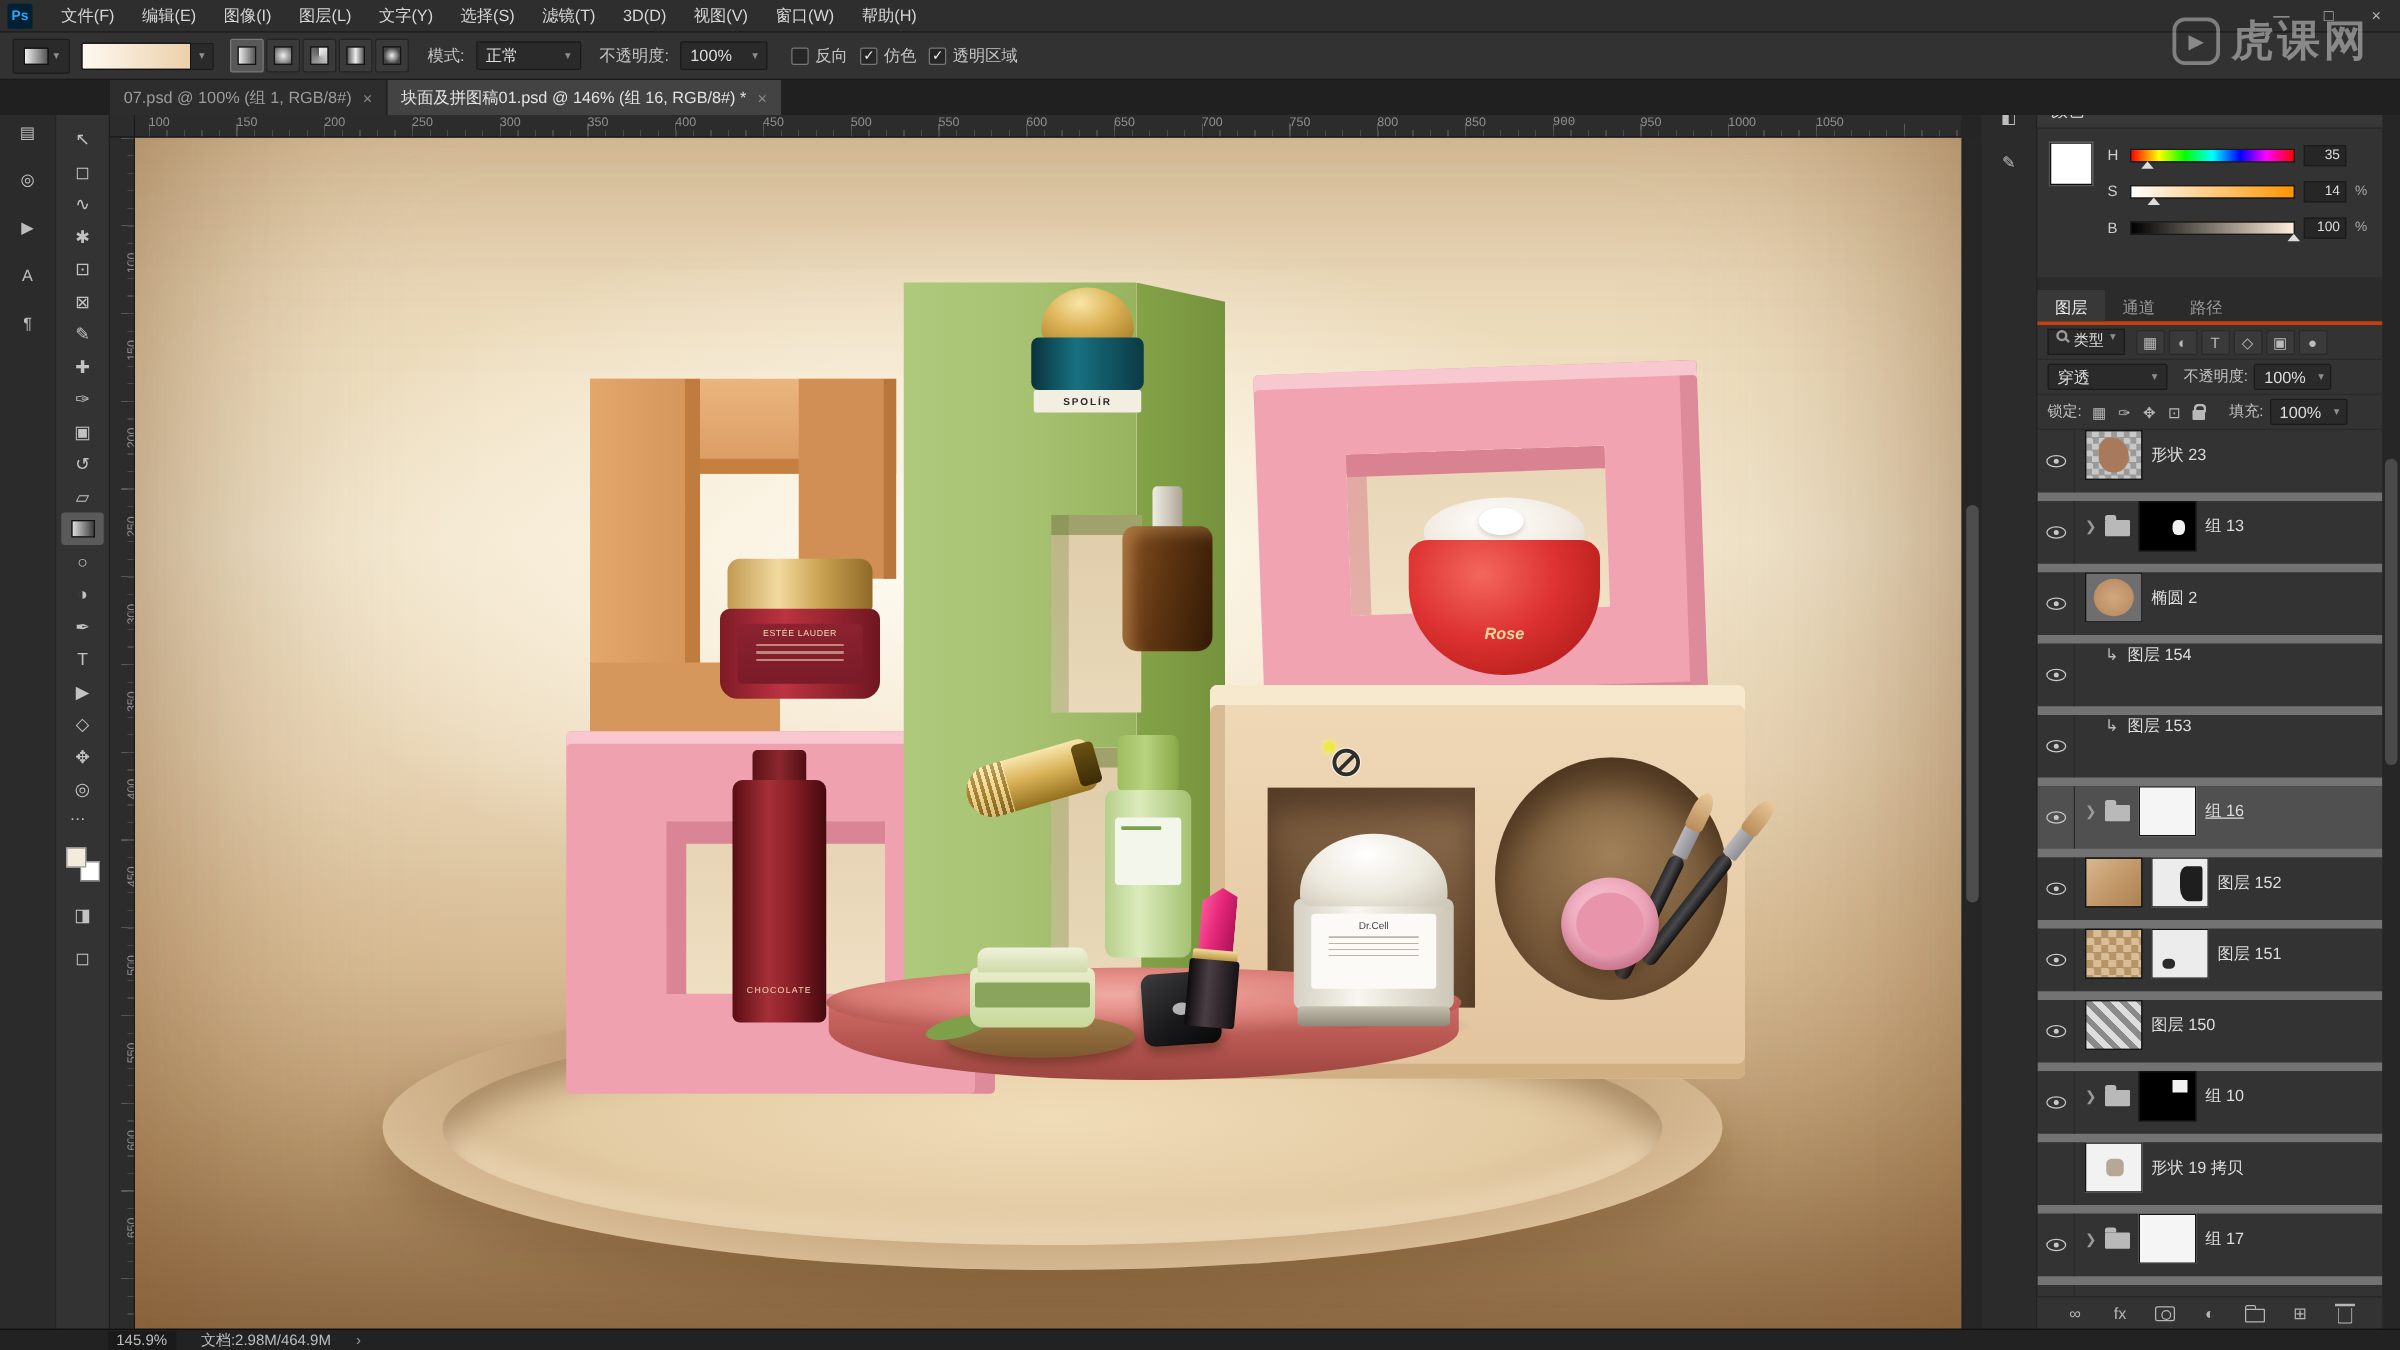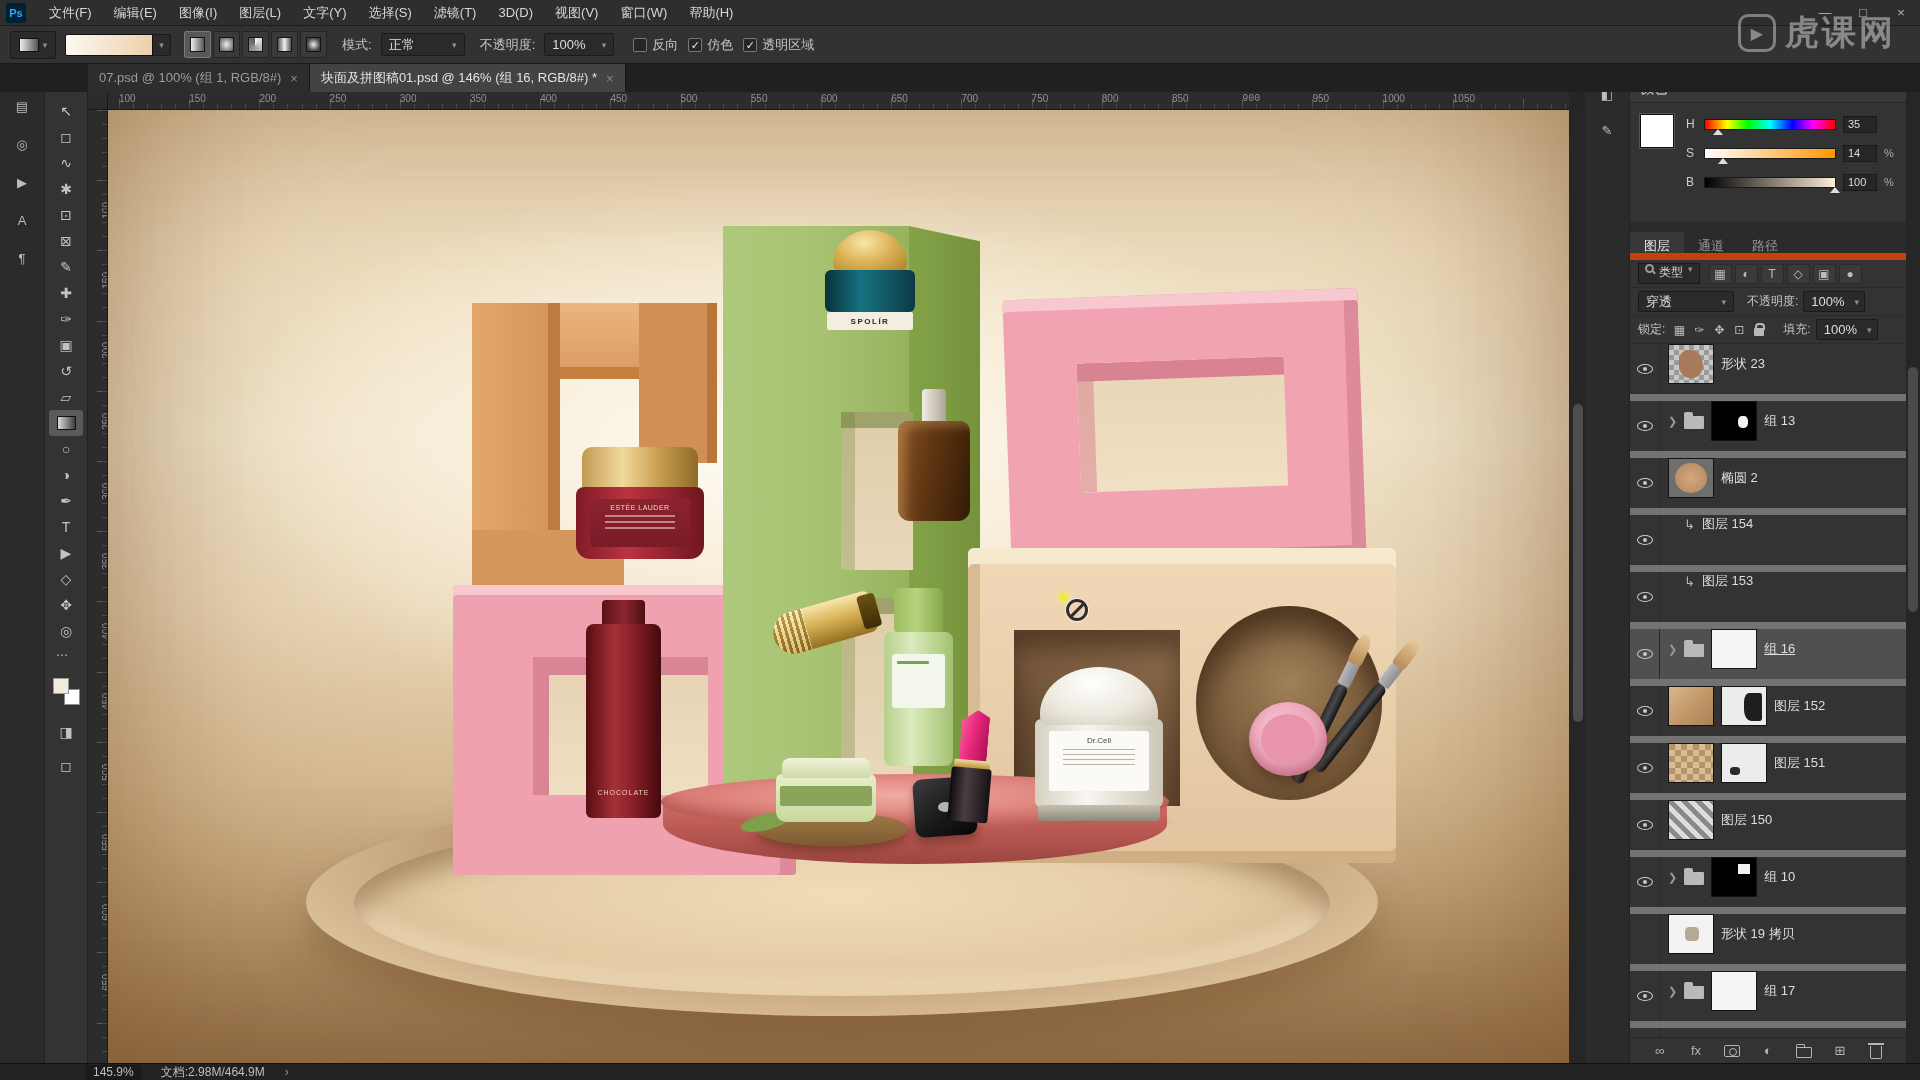--- a/index.html
+++ b/index.html
@@ -264,25 +264,25 @@
 .sliders{flex:1;display:flex;flex-direction:column;gap:13px;padding-top:2px}
 .cslider{display:flex;align-items:center;gap:7px;height:16px}
 .cs-label{width:11px;font-size:12px;color:#ccc}
 .track{flex:1;height:11px;border:1px solid #191919;position:relative}
 .track-H{background:linear-gradient(90deg,#f00 0%,#ff0 17%,#0f0 33%,#0ff 50%,#00f 67%,#f0f 83%,#f00 100%)}
 .track-S{background:linear-gradient(90deg,#fff,#ff9500)}
 .track-B{background:linear-gradient(90deg,#000,#ffeeda)}
 .sl-thumb{position:absolute;top:100%;width:0;height:0;border-left:5px solid transparent;border-right:5px solid transparent;
  border-bottom:6px solid #ddd;transform:translateX(-5px)}
 .cs-value{width:34px;height:17px;background:#262626;border:1px solid #1a1a1a;font-size:11px;color:#ddd;
- text-align:left;padding:1px 4px}
+ text-align:right;padding:1px 4px}
 .cs-unit{width:12px;font-size:11px;color:#aaa}
 
 .panel-layers{margin-top:10px;flex:1;background:#333;display:flex;flex-direction:column;min-height:0}
-.ltabs{display:flex;background:#2b2b2b;height:28px;border-bottom:7px solid #c2410c;flex:none}
+.ltabs{display:flex;background:#2b2b2b;height:28px;border-bottom:3px solid #c2410c;flex:none}
 .ltab{padding:0 14px;line-height:28px;font-size:13px;color:#999}
 .ltab.active{background:#383838;color:#e8e8e8}
 .lrowc{height:28px;display:flex;align-items:center;gap:5px;padding:0 8px;border-bottom:1px solid #2a2a2a;flex:none;font-size:12px;color:#c4c4c4}
 .filter-dd{display:flex;gap:5px;background:#2a2a2a;border:1px solid #1a1a1a;height:21px;padding:0 6px;font-size:12px;color:#ddd}
 .mag{width:9px;height:9px;border:2px solid #999;border-radius:50%;position:relative;flex:none}
 .mag::after{content:'';position:absolute;width:5px;height:2px;background:#999;bottom:-2px;right:-4px;transform:rotate(45deg)}
 .ficon{width:23px;height:20px;display:flex;align-items:center;justify-content:center;font-size:12px;color:#bbb;
  background:#3a3a3a;border:1px solid #2a2a2a;border-radius:2px}
 .blend-dd{width:96px;height:21px}
 .small-dd{width:62px;height:21px}
@@ -586,20 +586,25 @@
     <div class="dropper-cap"></div>
       <div class="dropper-body"></div>
   </div>
 
   <div class="spolir">
     <div class="spolir-lid"></div>
       <div class="spolir-body"></div>
     <div class="spolir-band">SPOLÍR</div>
   </div>
 
+  <div class="rose-jar">
+    <div class="rose-cream"></div>
+      <div class="rose-body"></div>
+    <div class="rose-label">Rose</div>
+  </div>
 
   <div class="white-jar">
     <div class="wj-body"></div>
     <div class="wj-label">Dr.Cell</div>
     <div class="wj-base"></div>
       <div class="wj-lid"></div>
   </div>
 
   <div class="brushes">
     <div class="brush b1"></div>

